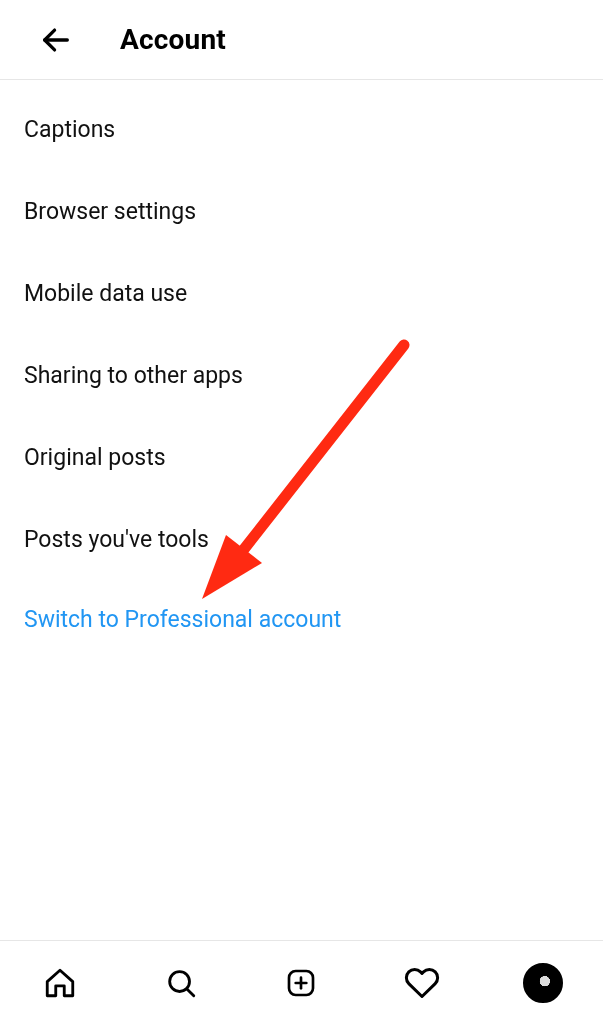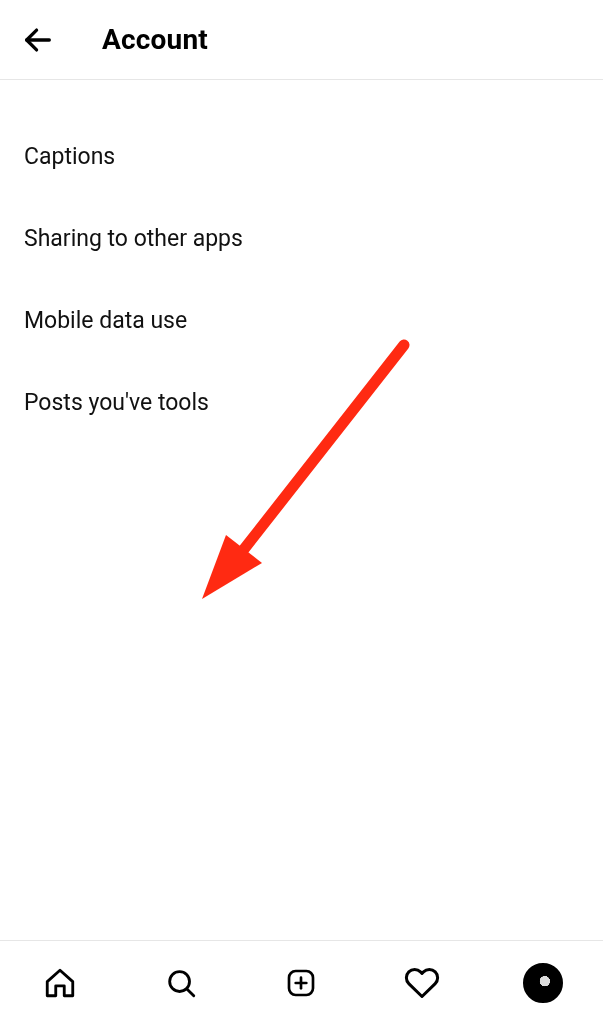--- a/index.html
+++ b/index.html
@@ -11,21 +11,21 @@
     color: #000;
     overflow: hidden;
     position: relative;
   }
 
   
   .header {
     display: flex;
     align-items: center;
     height: 80px;
-    padding-left: 18px;
+    padding-left: 36px;
     border-bottom: 1px solid #e6e6e6;
   }
   .back-icon {
     width: 40px;
     height: 40px;
     display: flex;
     align-items: center;
     justify-content: center;
   }
   .header-title {
@@ -35,21 +35,21 @@
     letter-spacing: 0.2px;
   }
 
   
   .settings-list {
     padding: 8px 24px 0 24px;
   }
   .settings-item {
     height: 82px;
     display: flex;
-    align-items: flex-end;
+    align-items: center;
     font-size: 23px;
     font-weight: 400;
     color: #111;
     cursor: pointer;
   }
   .settings-item.link {
     color: #2196f3;
     font-weight: 400;
     height: 78px;
   }
@@ -110,27 +110,36 @@
     </svg>
   </div>
   <div class="header-title">Account</div>
 </div>
 
 <div class="settings-list">
   <div class="settings-item">
     <span>Captions</span>
   </div>
   <div class="settings-item">
-    <span>Sharing to other apps</span>
+    <span>Browser settings</span>
   </div>
   <div class="settings-item">
     <span>Mobile data use</span>
   </div>
   <div class="settings-item">
+    <span>Sharing to other apps</span>
+  </div>
+  <div class="settings-item">
+    <span>Original posts</span>
+  </div>
+  <div class="settings-item">
     <span>Posts you've tools</span>
+  </div>
+  <div class="settings-item link">
+    <span>Switch to Professional account</span>
   </div>
 </div>
 
 <svg class="arrow" width="230" height="280" viewBox="0 0 230 280">
   <defs></defs>
   <g fill="#ff2a12" stroke="#ff2a12">
     <line x1="214" y1="8" x2="40" y2="230" stroke-width="11" stroke-linecap="round"></line>
     <polygon points="12,262 72,226 36,198" fill="#ff2a12" stroke="none"></polygon>
   </g>
 </svg>

